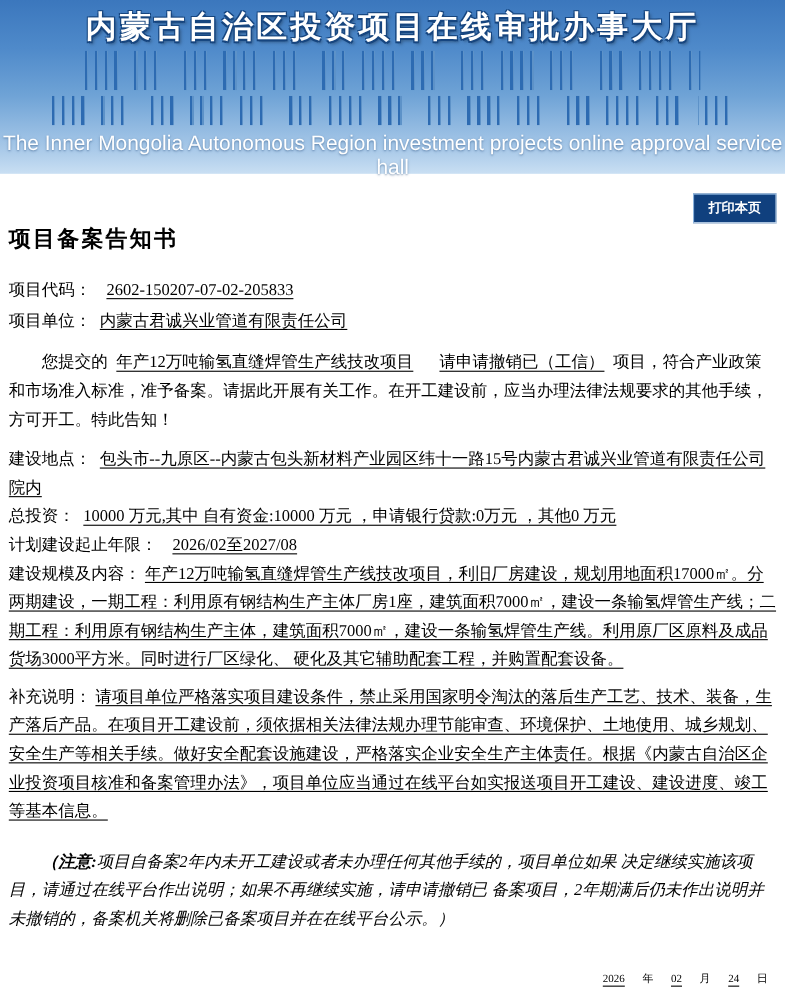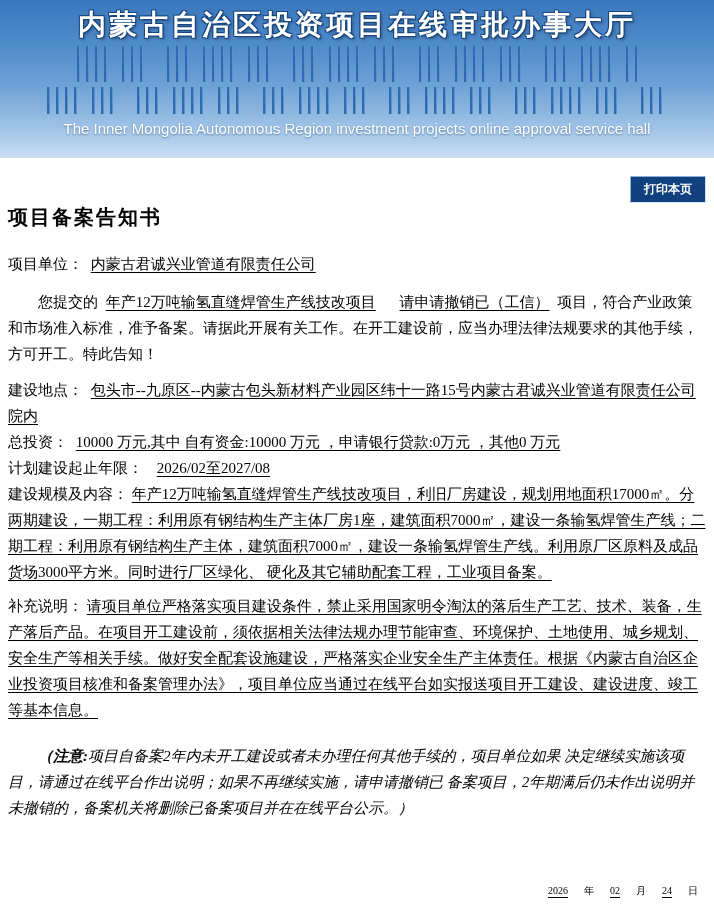--- a/index.html
+++ b/index.html
@@ -38,21 +38,21 @@
     margin: 2px auto 0;
     background: repeating-linear-gradient(90deg, #2d6bb2 0 2px, #5d92c8 2px 3px, transparent 3px 9px);
     -webkit-mask-image: repeating-linear-gradient(90deg, #000 0 30px, transparent 30px 42px);
     mask-image: repeating-linear-gradient(90deg, #000 0 30px, transparent 30px 42px);
   }
   .mg-row1 { width: 560px; height: 36px; }
   .mg-row2 { width: 620px; height: 27px; margin-top: 5px; }
   .banner-subtitle {
     margin-top: 6px;
     font-family: "Liberation Sans", "DejaVu Sans", sans-serif;
-    font-size: 15px;
+    font-size: 19px;
     color: #ffffff;
     text-shadow: 0 1px 2px rgba(20,60,110,0.55);
   }
 
   
   .content { padding: 6px 8px 0; }
   .toolbar-row { margin-top: 12px; height: 24px; text-align: right; }
   .print-btn {
     background: #10407e;
     color: #ffffff;
@@ -107,20 +107,24 @@
   <main class="content">
 
     <div class="toolbar-row">
       <button class="print-btn">打印本页</button>
     </div>
 
     <h2 class="doc-title">项目备案告知书</h2>
 
     <div class="fields">
       <p class="line">
+        <span>项目代码：</span>
+        <span class="u pad">2602-150207-07-02-205833</span>
+      </p>
+      <p class="line">
         <span>项目单位：</span>
         <span class="u padsm">内蒙古君诚兴业管道有限责任公司</span>
       </p>
     </div>
 
     <p class="line intro">
       <span>您提交的</span>
       <span class="u padsm">年产12万吨输氢直缝焊管生产线技改项目</span>
       <span class="u padsm sep">请申请撤销已（工信）</span>
       <span>项目，符合产业政策和市场准入标准，准予备案。请据此开展有关工作。在开工建设前，应当办理法律法规要求的其他手续，方可开工。特此告知！</span>
@@ -136,21 +140,21 @@
       <span class="u padsm">10000 万元,其中  自有资金:10000 万元 ，申请银行贷款:0万元 ，其他0 万元</span>
     </p>
 
     <p class="line">
       <span>计划建设起止年限：</span>
       <span class="u pad">2026/02至2027/08</span>
     </p>
 
     <p class="line scale-para">
       <span>建设规模及内容：</span>
-      <span class="u">年产12万吨输氢直缝焊管生产线技改项目，利旧厂房建设，规划用地面积17000㎡。分两期建设，一期工程：利用原有钢结构生产主体厂房1座，建筑面积7000㎡，建设一条输氢焊管生产线；二期工程：利用原有钢结构生产主体，建筑面积7000㎡，建设一条输氢焊管生产线。利用原厂区原料及成品货场3000平方米。同时进行厂区绿化、 硬化及其它辅助配套工程，工业项目备案。</span>
+      <span class="u">年产12万吨输氢直缝焊管生产线技改项目，利旧厂房建设，规划用地面积17000㎡。分两期建设，一期工程：利用原有钢结构生产主体厂房1座，建筑面积7000㎡，建设一条输氢焊管生产线；二期工程：利用原有钢结构生产主体，建筑面积7000㎡，建设一条输氢焊管生产线。利用原厂区原料及成品货场3000平方米。同时进行厂区绿化、 硬化及其它辅助配套工程，并购置配套设备。</span>
     </p>
 
     <p class="line supp-para">
       <span>补充说明：</span>
       <span class="u">请项目单位严格落实项目建设条件，禁止采用国家明令淘汰的落后生产工艺、技术、装备，生产落后产品。在项目开工建设前，须依据相关法律法规办理节能审查、环境保护、土地使用、城乡规划、安全生产等相关手续。做好安全配套设施建设，严格落实企业安全生产主体责任。根据《内蒙古自治区企业投资项目核准和备案管理办法》，项目单位应当通过在线平台如实报送项目开工建设、建设进度、竣工等基本信息。</span>
     </p>
 
     <p class="line notice">
       <span class="bold">（注意:</span><span>项目自备案2年内未开工建设或者未办理任何其他手续的，项目单位如果 决定继续实施该项目，请通过在线平台作出说明；如果不再继续实施，请申请撤销已 备案项目，2年期满后仍未作出说明并未撤销的，备案机关将删除已备案项目并在在线平台公示。）</span>
     </p>

